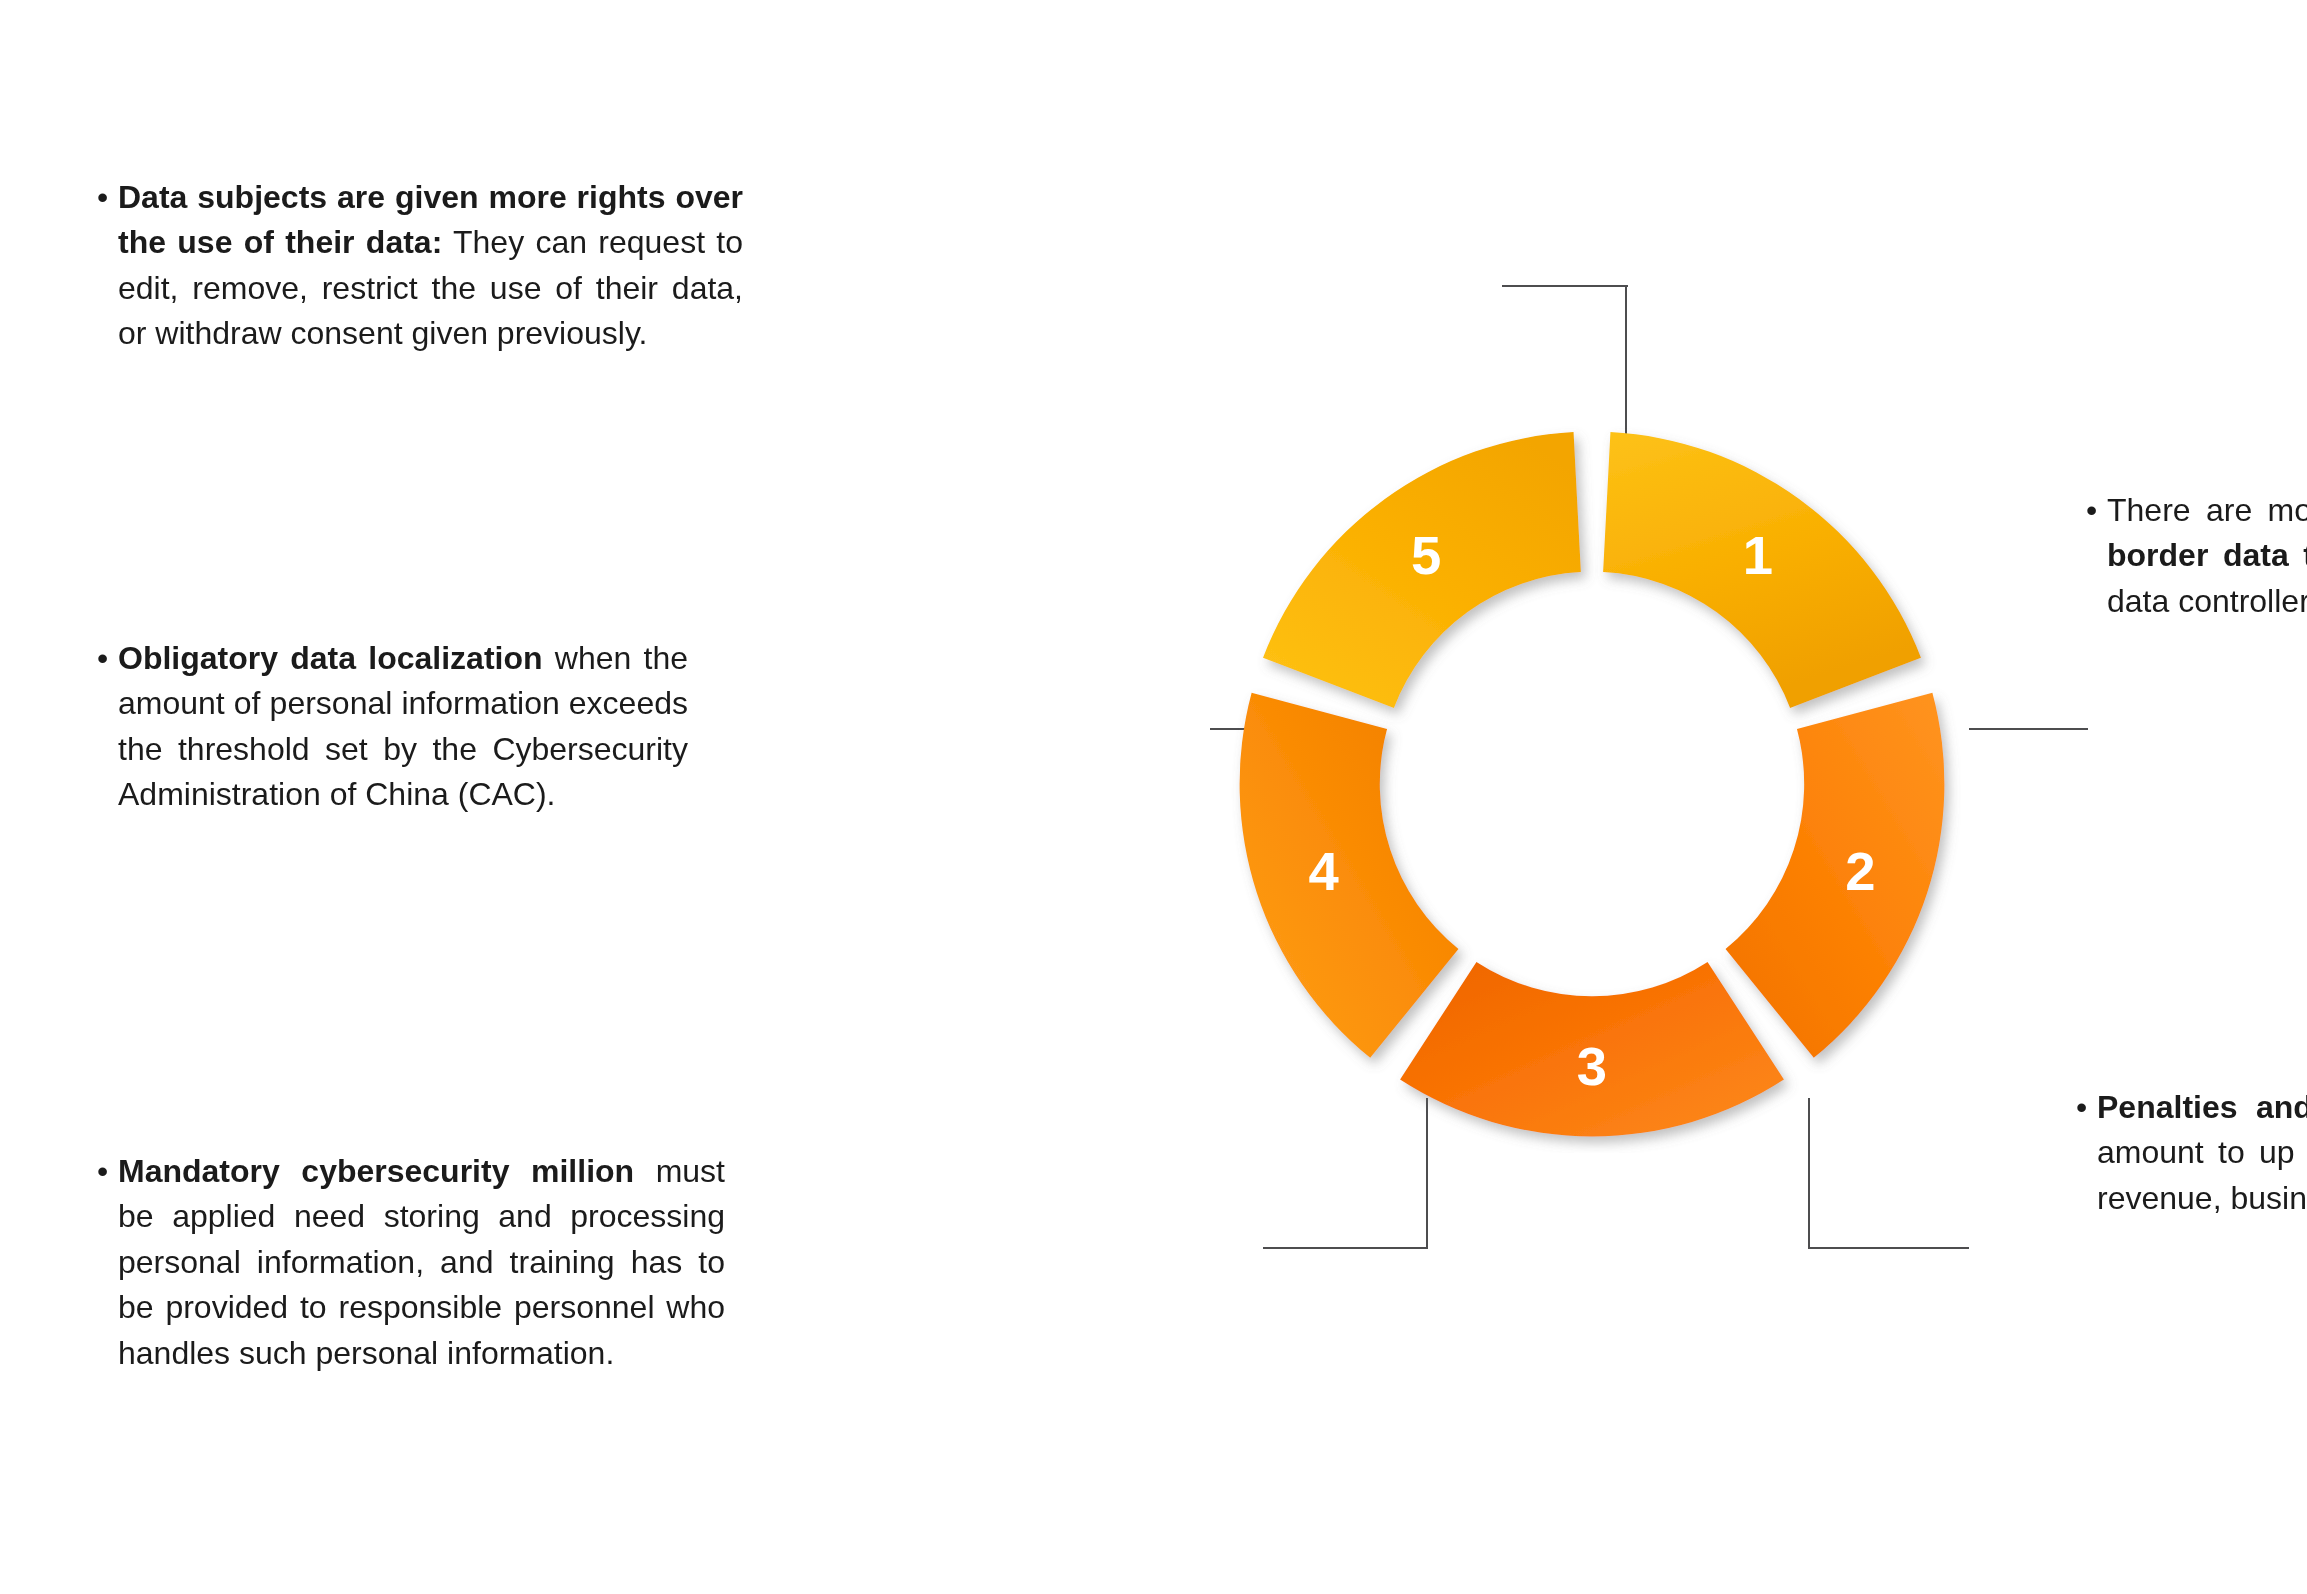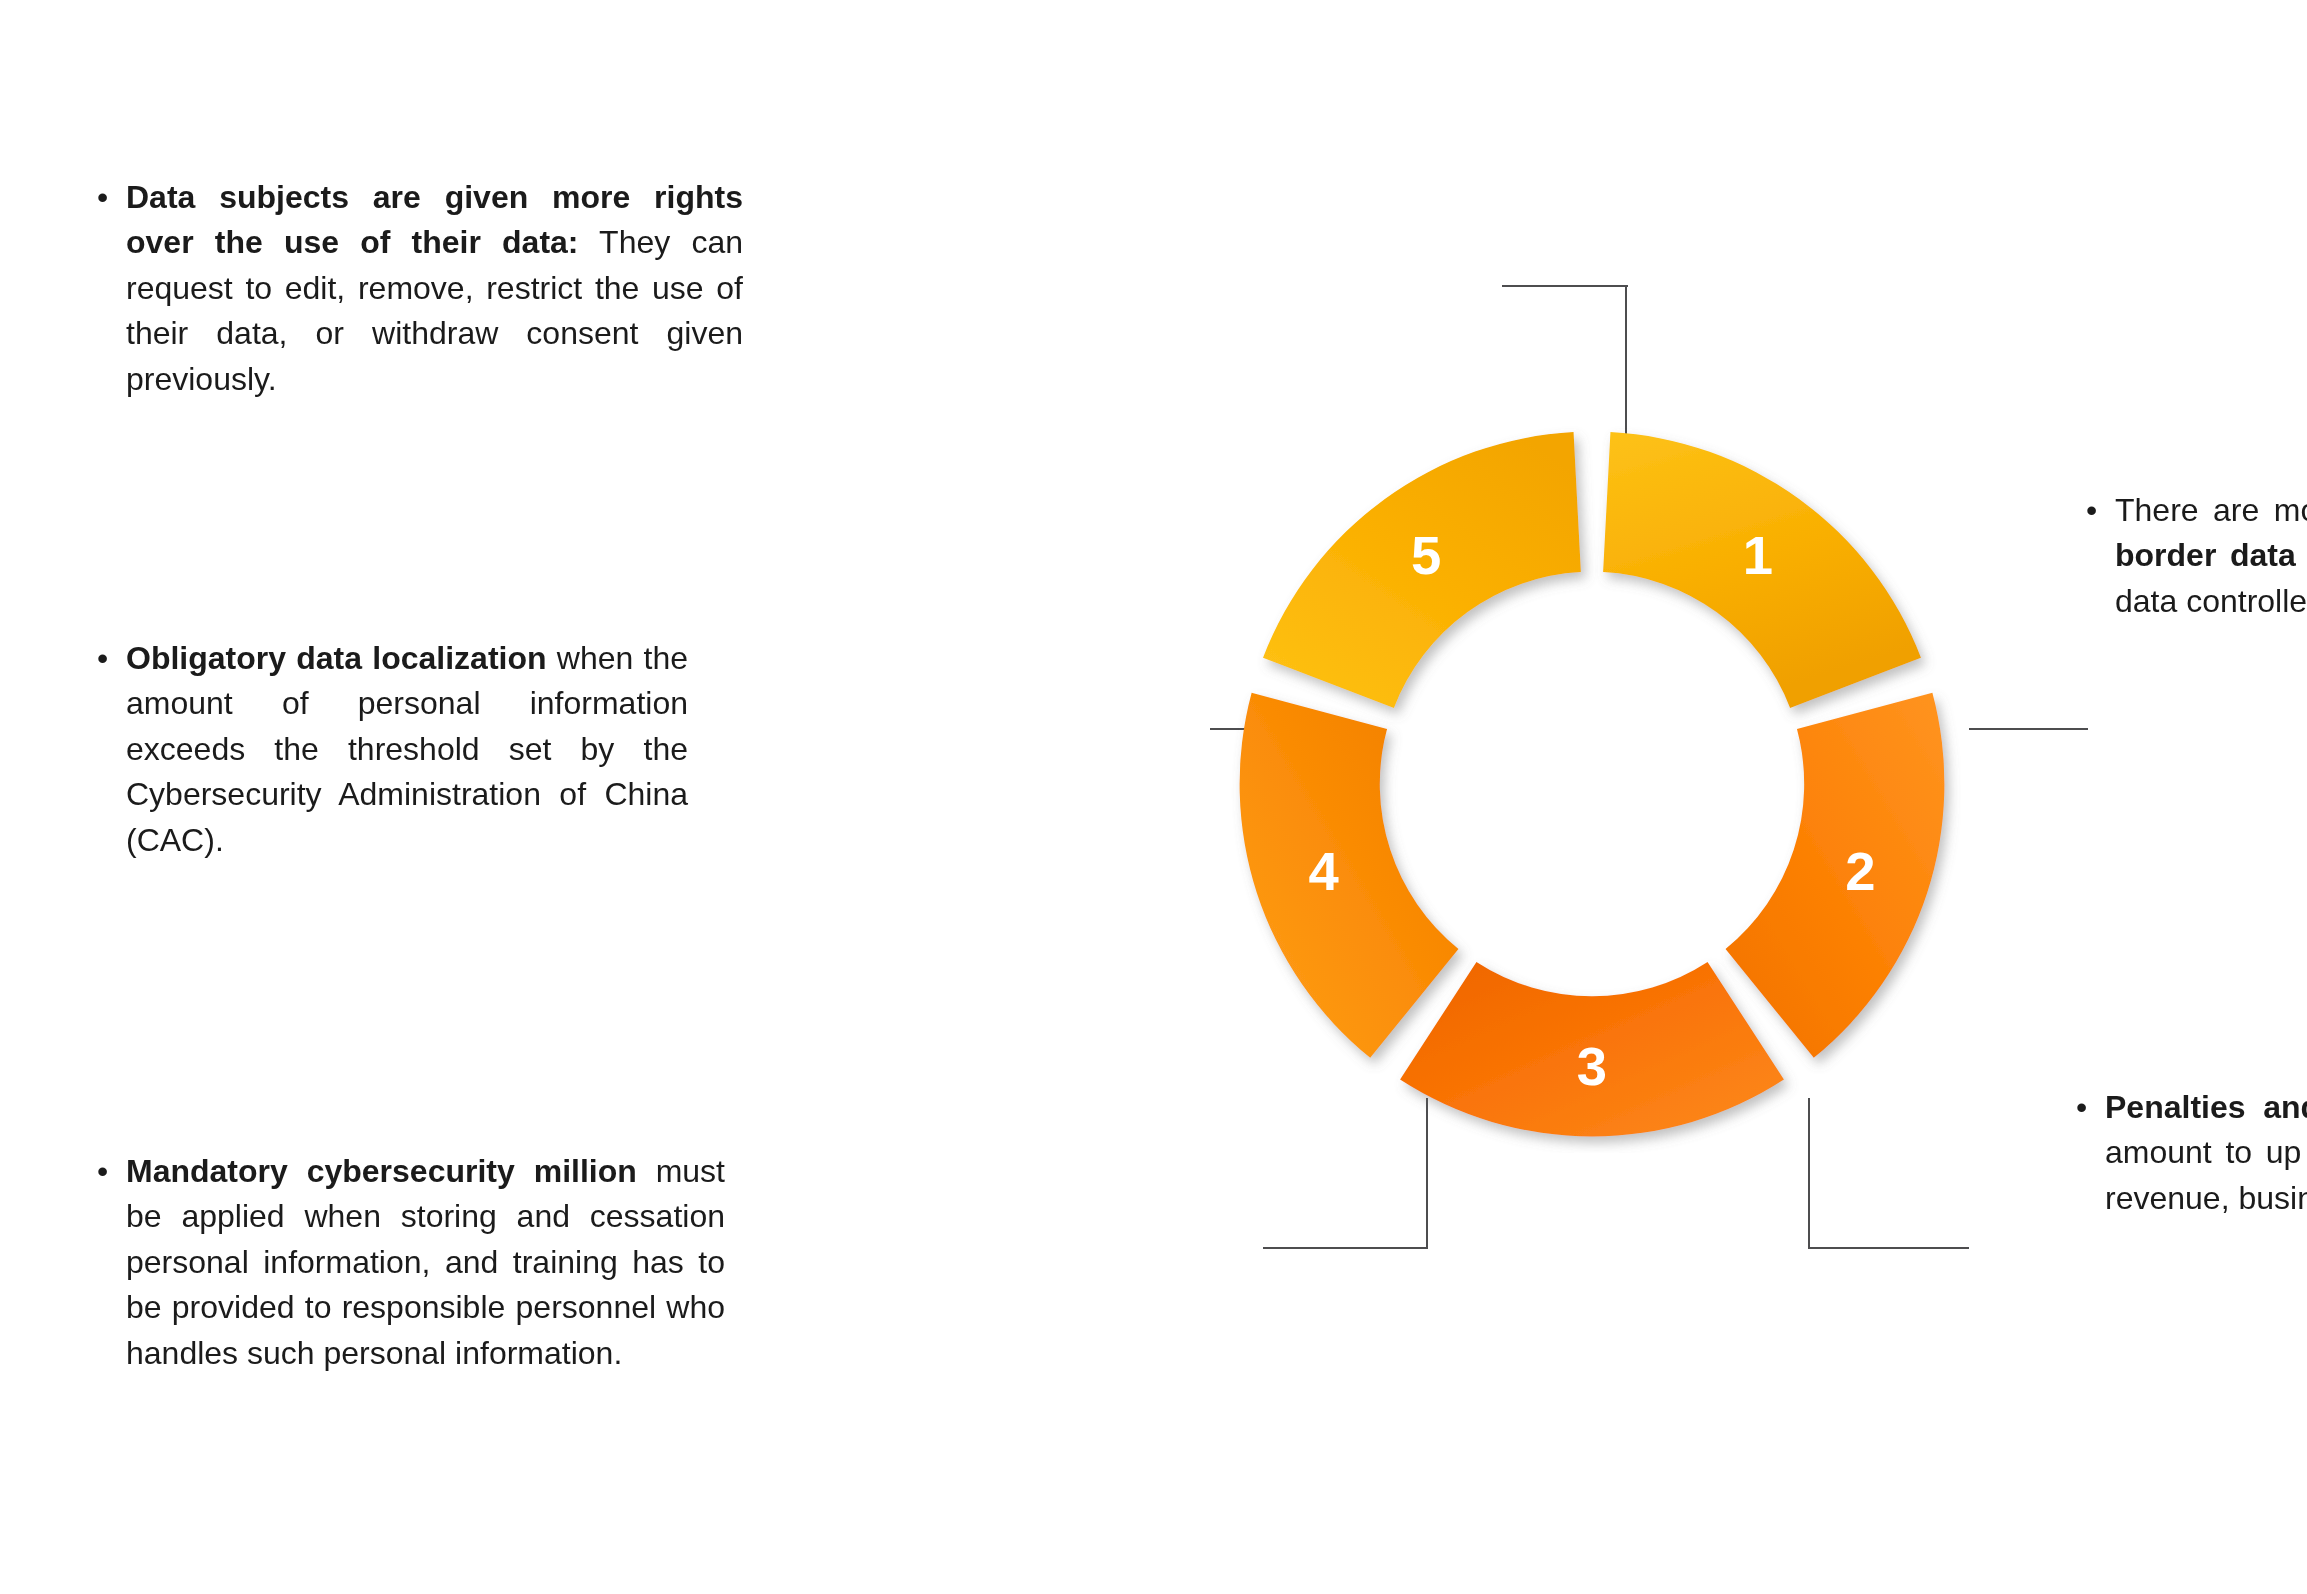--- a/index.html
+++ b/index.html
@@ -27,21 +27,20 @@
     width:21px;
     font-size:32px;
     line-height:1.42;
     text-align:left;
   }
   .btext{
     flex:1 1 auto;
     text-align:justify;
     text-justify:inter-word;
     hyphens:none;
-    margin-left:8px;
   }
   .btext b{font-weight:700;}
 
   #block1{left:97px;  top:175px;  width:646px;}
   #block5{left:97px;  top:636px; width:591px;}
   #block4{left:97px;  top:1149px; width:628px;}
   #block2{left:2086px; top:488px; width:1075px;}
   #block3{left:2076px; top:1085px; width:1084px;}
 
   
@@ -147,21 +146,21 @@
     <span class="btext"><b>Data subjects are given more rights over the use of their data:</b><span> They can request to edit, remove, restrict the use of their data, or withdraw consent given previously.</span></span>
   </div>
 
   <div class="block" id="block5">
     <span class="bullet">•</span>
     <span class="btext"><b>Obligatory data localization</b><span> when the amount of personal information exceeds the threshold set by the Cybersecurity Administration of China (CAC).</span></span>
   </div>
 
   <div class="block" id="block4">
     <span class="bullet">•</span>
-    <span class="btext"><b>Mandatory cybersecurity million</b><span> must be applied when storing and cessation personal information, and training has to be provided to responsible personnel who handles such personal information.</span></span>
+    <span class="btext"><b>Mandatory cybersecurity million</b><span> must be applied need storing and processing personal information, and training has to be provided to responsible personnel who handles such personal information.</span></span>
   </div>
 
   <div class="block" id="block2">
     <span class="bullet">•</span>
     <span class="btext"><span>There are more </span><b>stringent requirements on data sharing and cross-border data transfers</b><span>, demanding companies and any third party joint data controllers may need to conduct data related impact assessments.</span></span>
   </div>
 
   <div class="block" id="block3">
     <span class="bullet">•</span>
     <span class="btext"><b>Penalties and fines</b><span> for data breaches and violations of the law can amount to up to 50 million RMB, revenue confiscation up to 5% annual revenue, business cessation, and individual responsibility of managers.</span></span>

